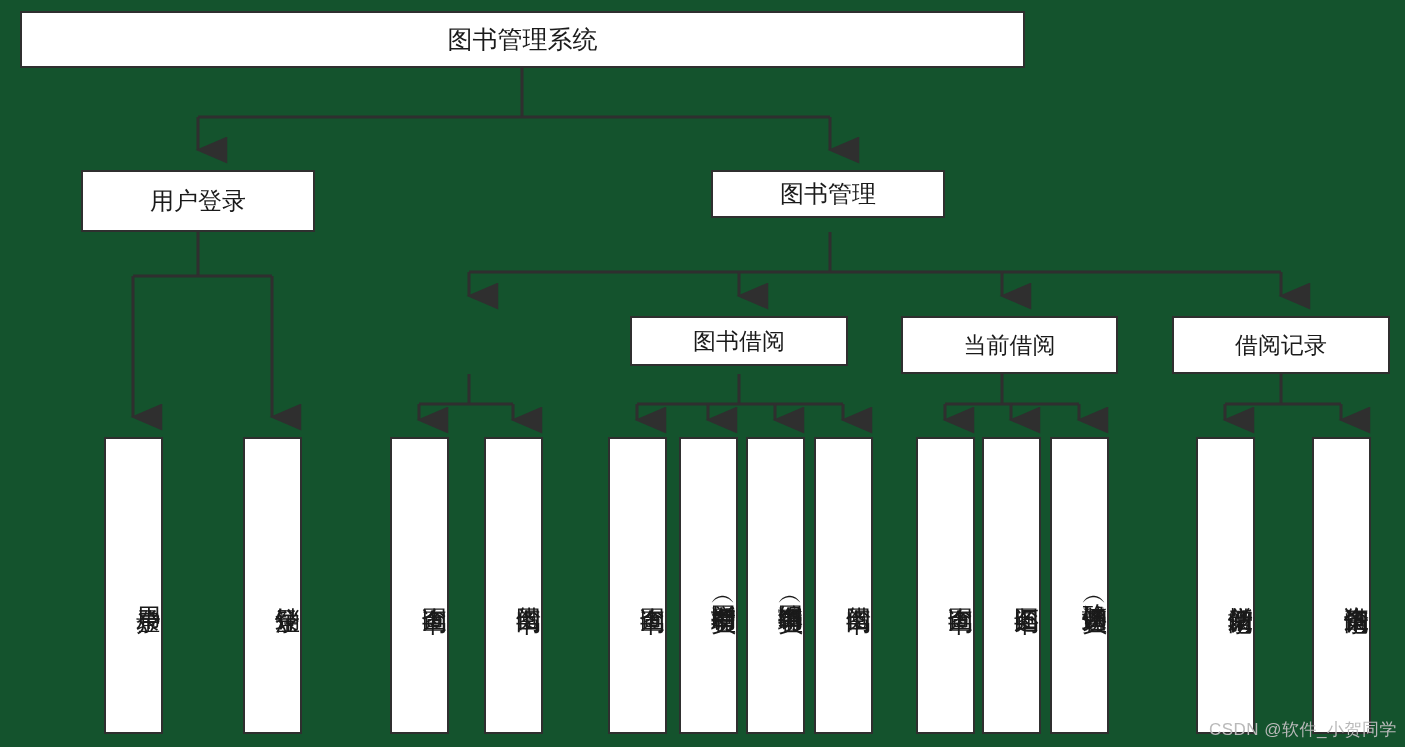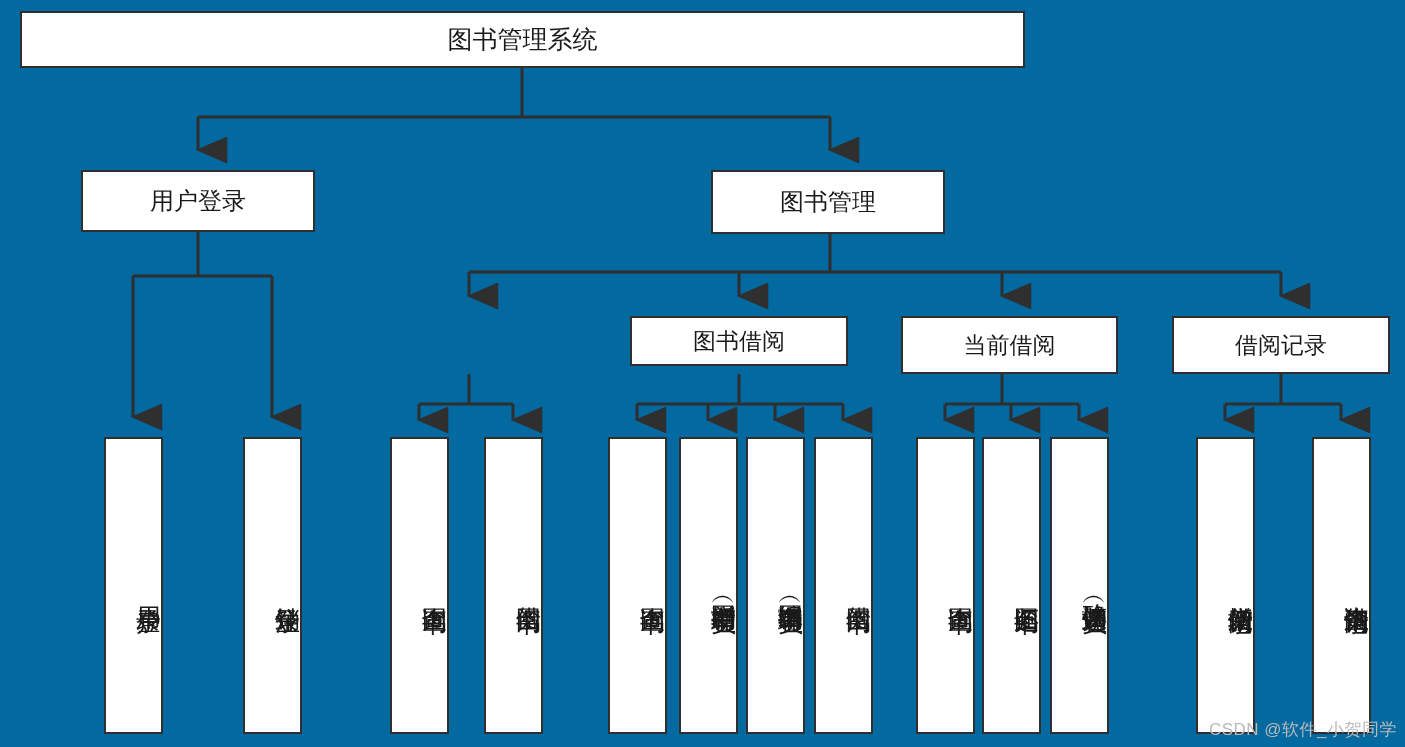--- a/index.html
+++ b/index.html
@@ -8,21 +8,21 @@
     padding: 0;
     background: #ffffff;
   }
   body {
     font-family: "Liberation Sans", "DejaVu Sans", sans-serif;
   }
   #canvas {
     position: relative;
     width: 1405px;
     height: 747px;
-    background: #0369a1;
+    background: #14532d;
     overflow: hidden;
   }
   svg.wires {
     position: absolute;
     left: 0;
     top: 0;
     width: 1405px;
     height: 747px;
     pointer-events: none;
   }
@@ -129,21 +129,21 @@
   </svg>
 
   <div class="node lvl-root" style="left:20px; top:11px; width:1005px; height:57px;">
     <span class="label">图书管理系统</span>
   </div>
 
   <div class="node lvl-2" style="left:81px; top:170px; width:234px; height:62px;">
     <span class="label">用户登录</span>
   </div>
 
-  <div class="node lvl-2" style="left:711px; top:170px; width:234px; height:64px;">
+  <div class="node lvl-2" style="left:711px; top:170px; width:234px; height:48px;">
     <span class="label">图书管理</span>
   </div>
 
 
   <div class="node lvl-3" style="left:630px; top:316px; width:218px; height:50px;">
     <span class="label">图书借阅</span>
   </div>
 
   <div class="node lvl-3" style="left:901px; top:316px; width:217px; height:58px;">
     <span class="label">当前借阅</span>

